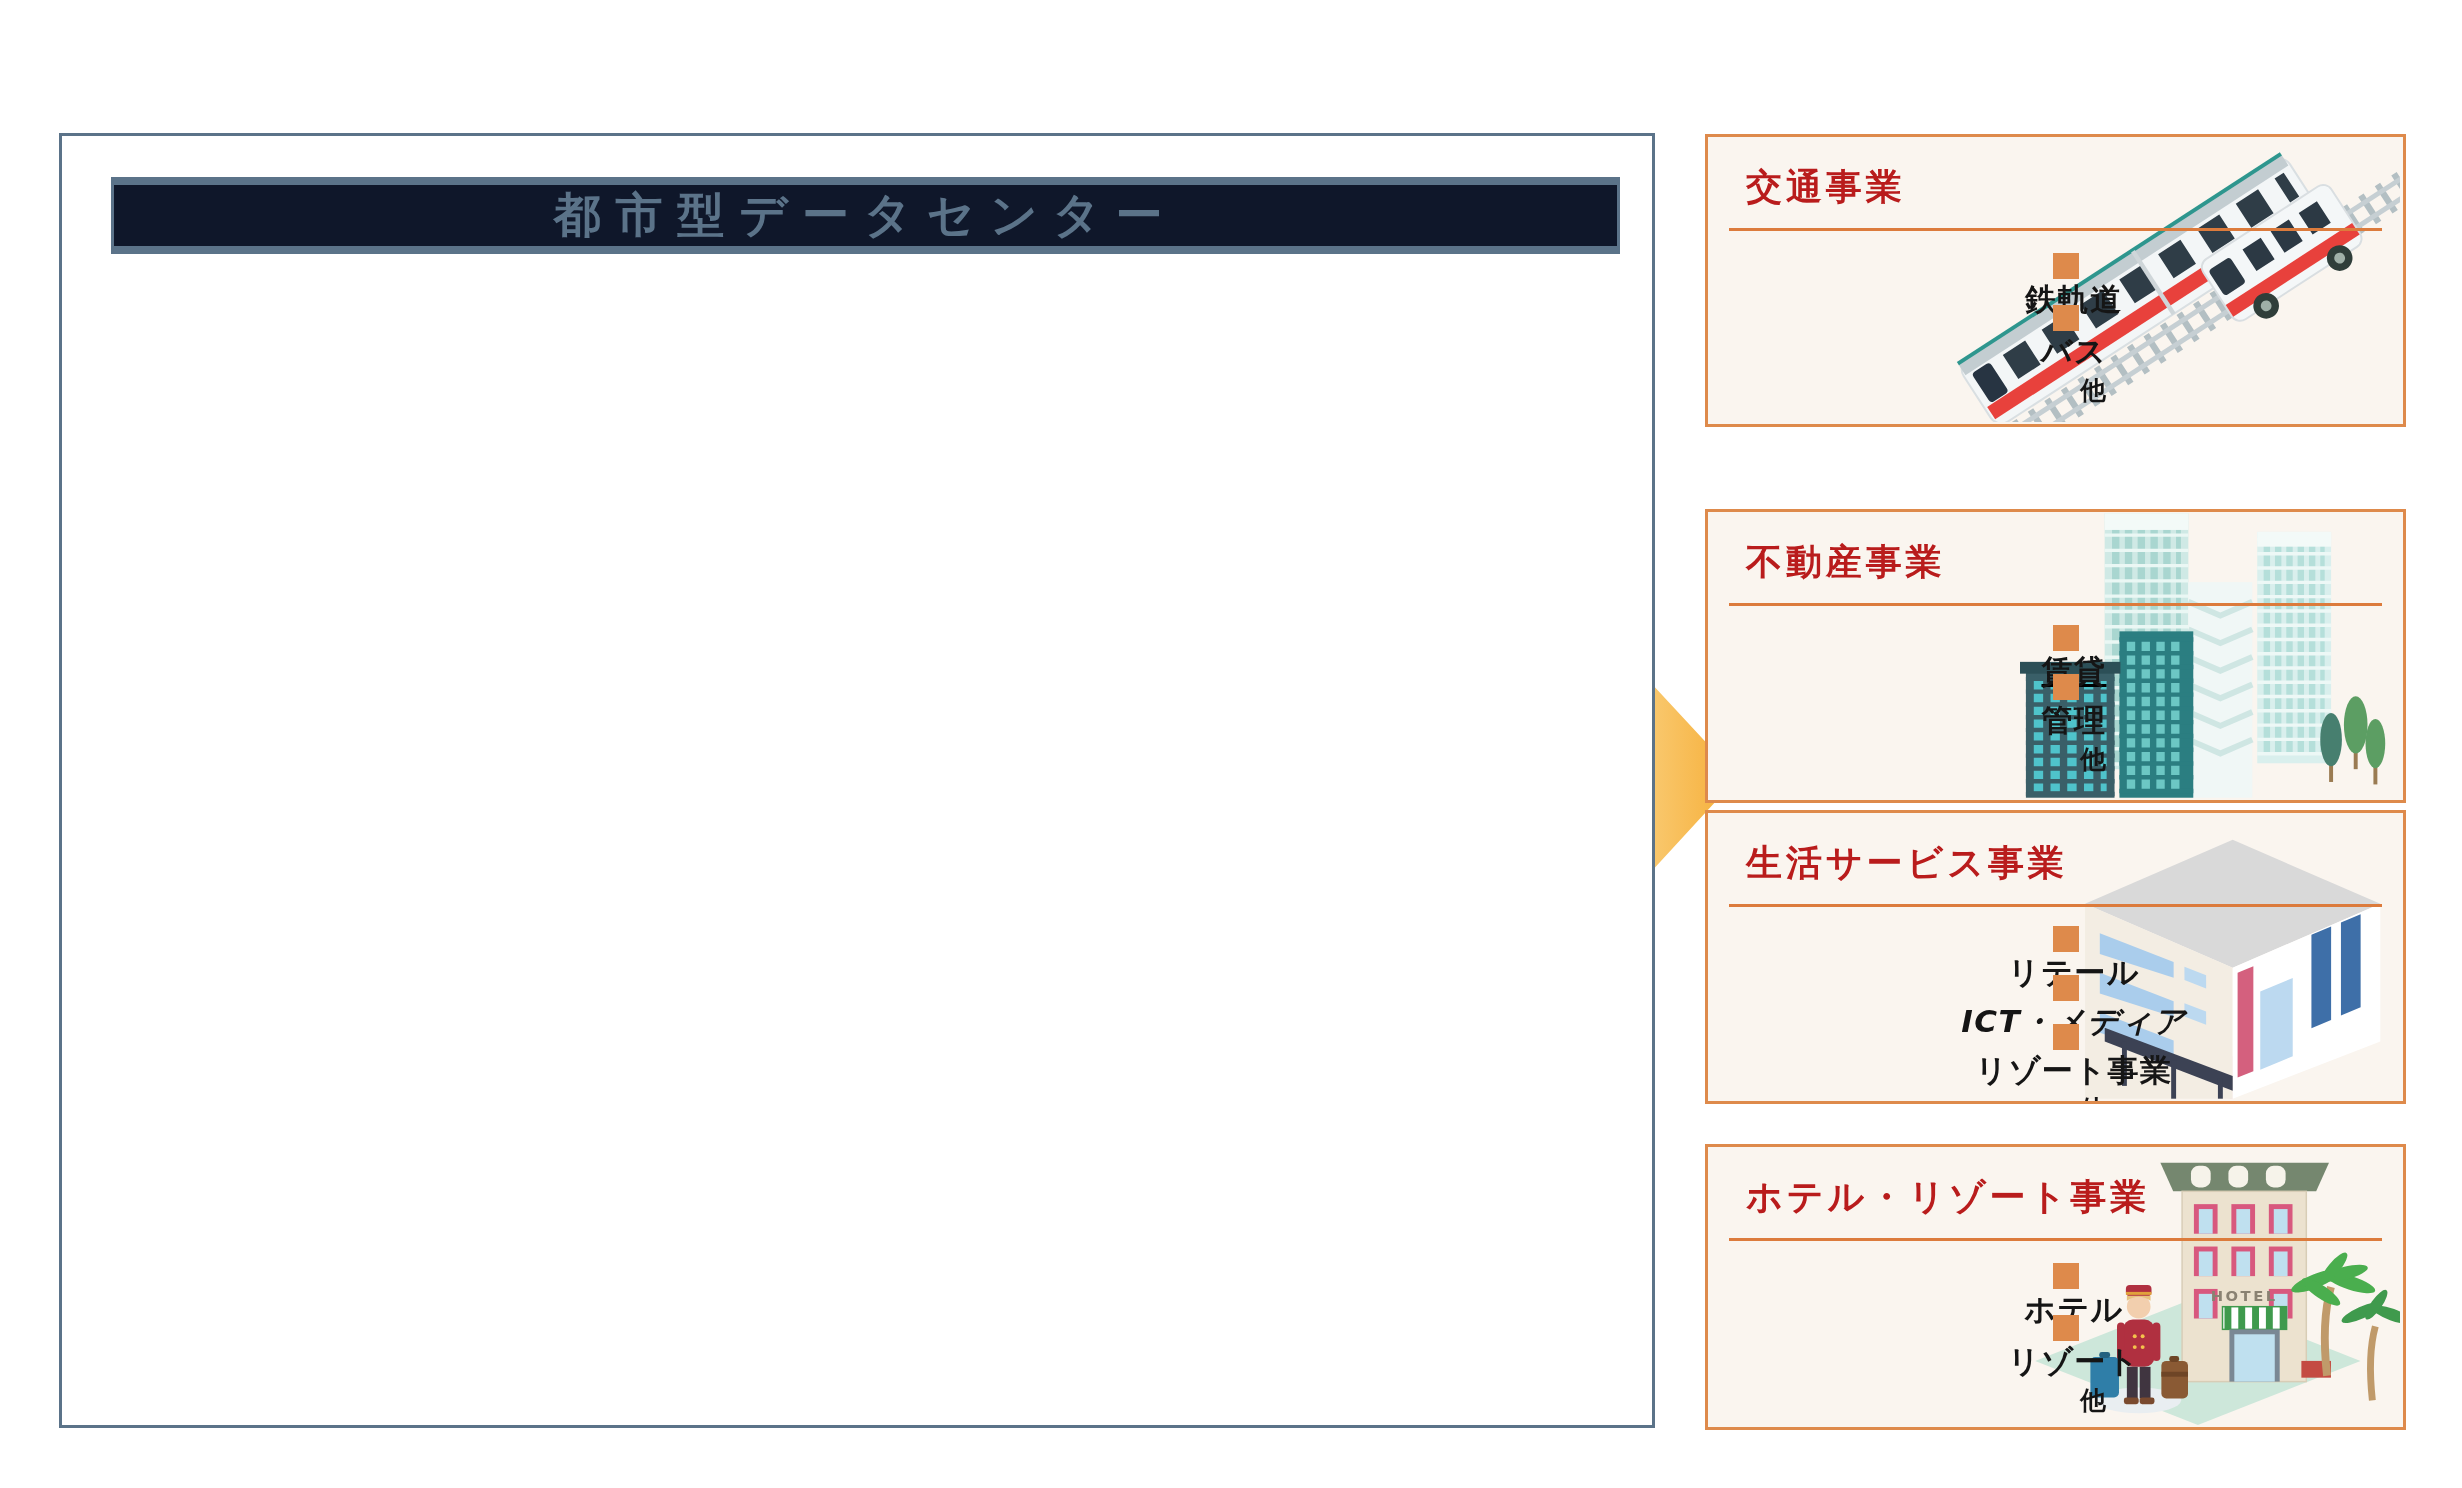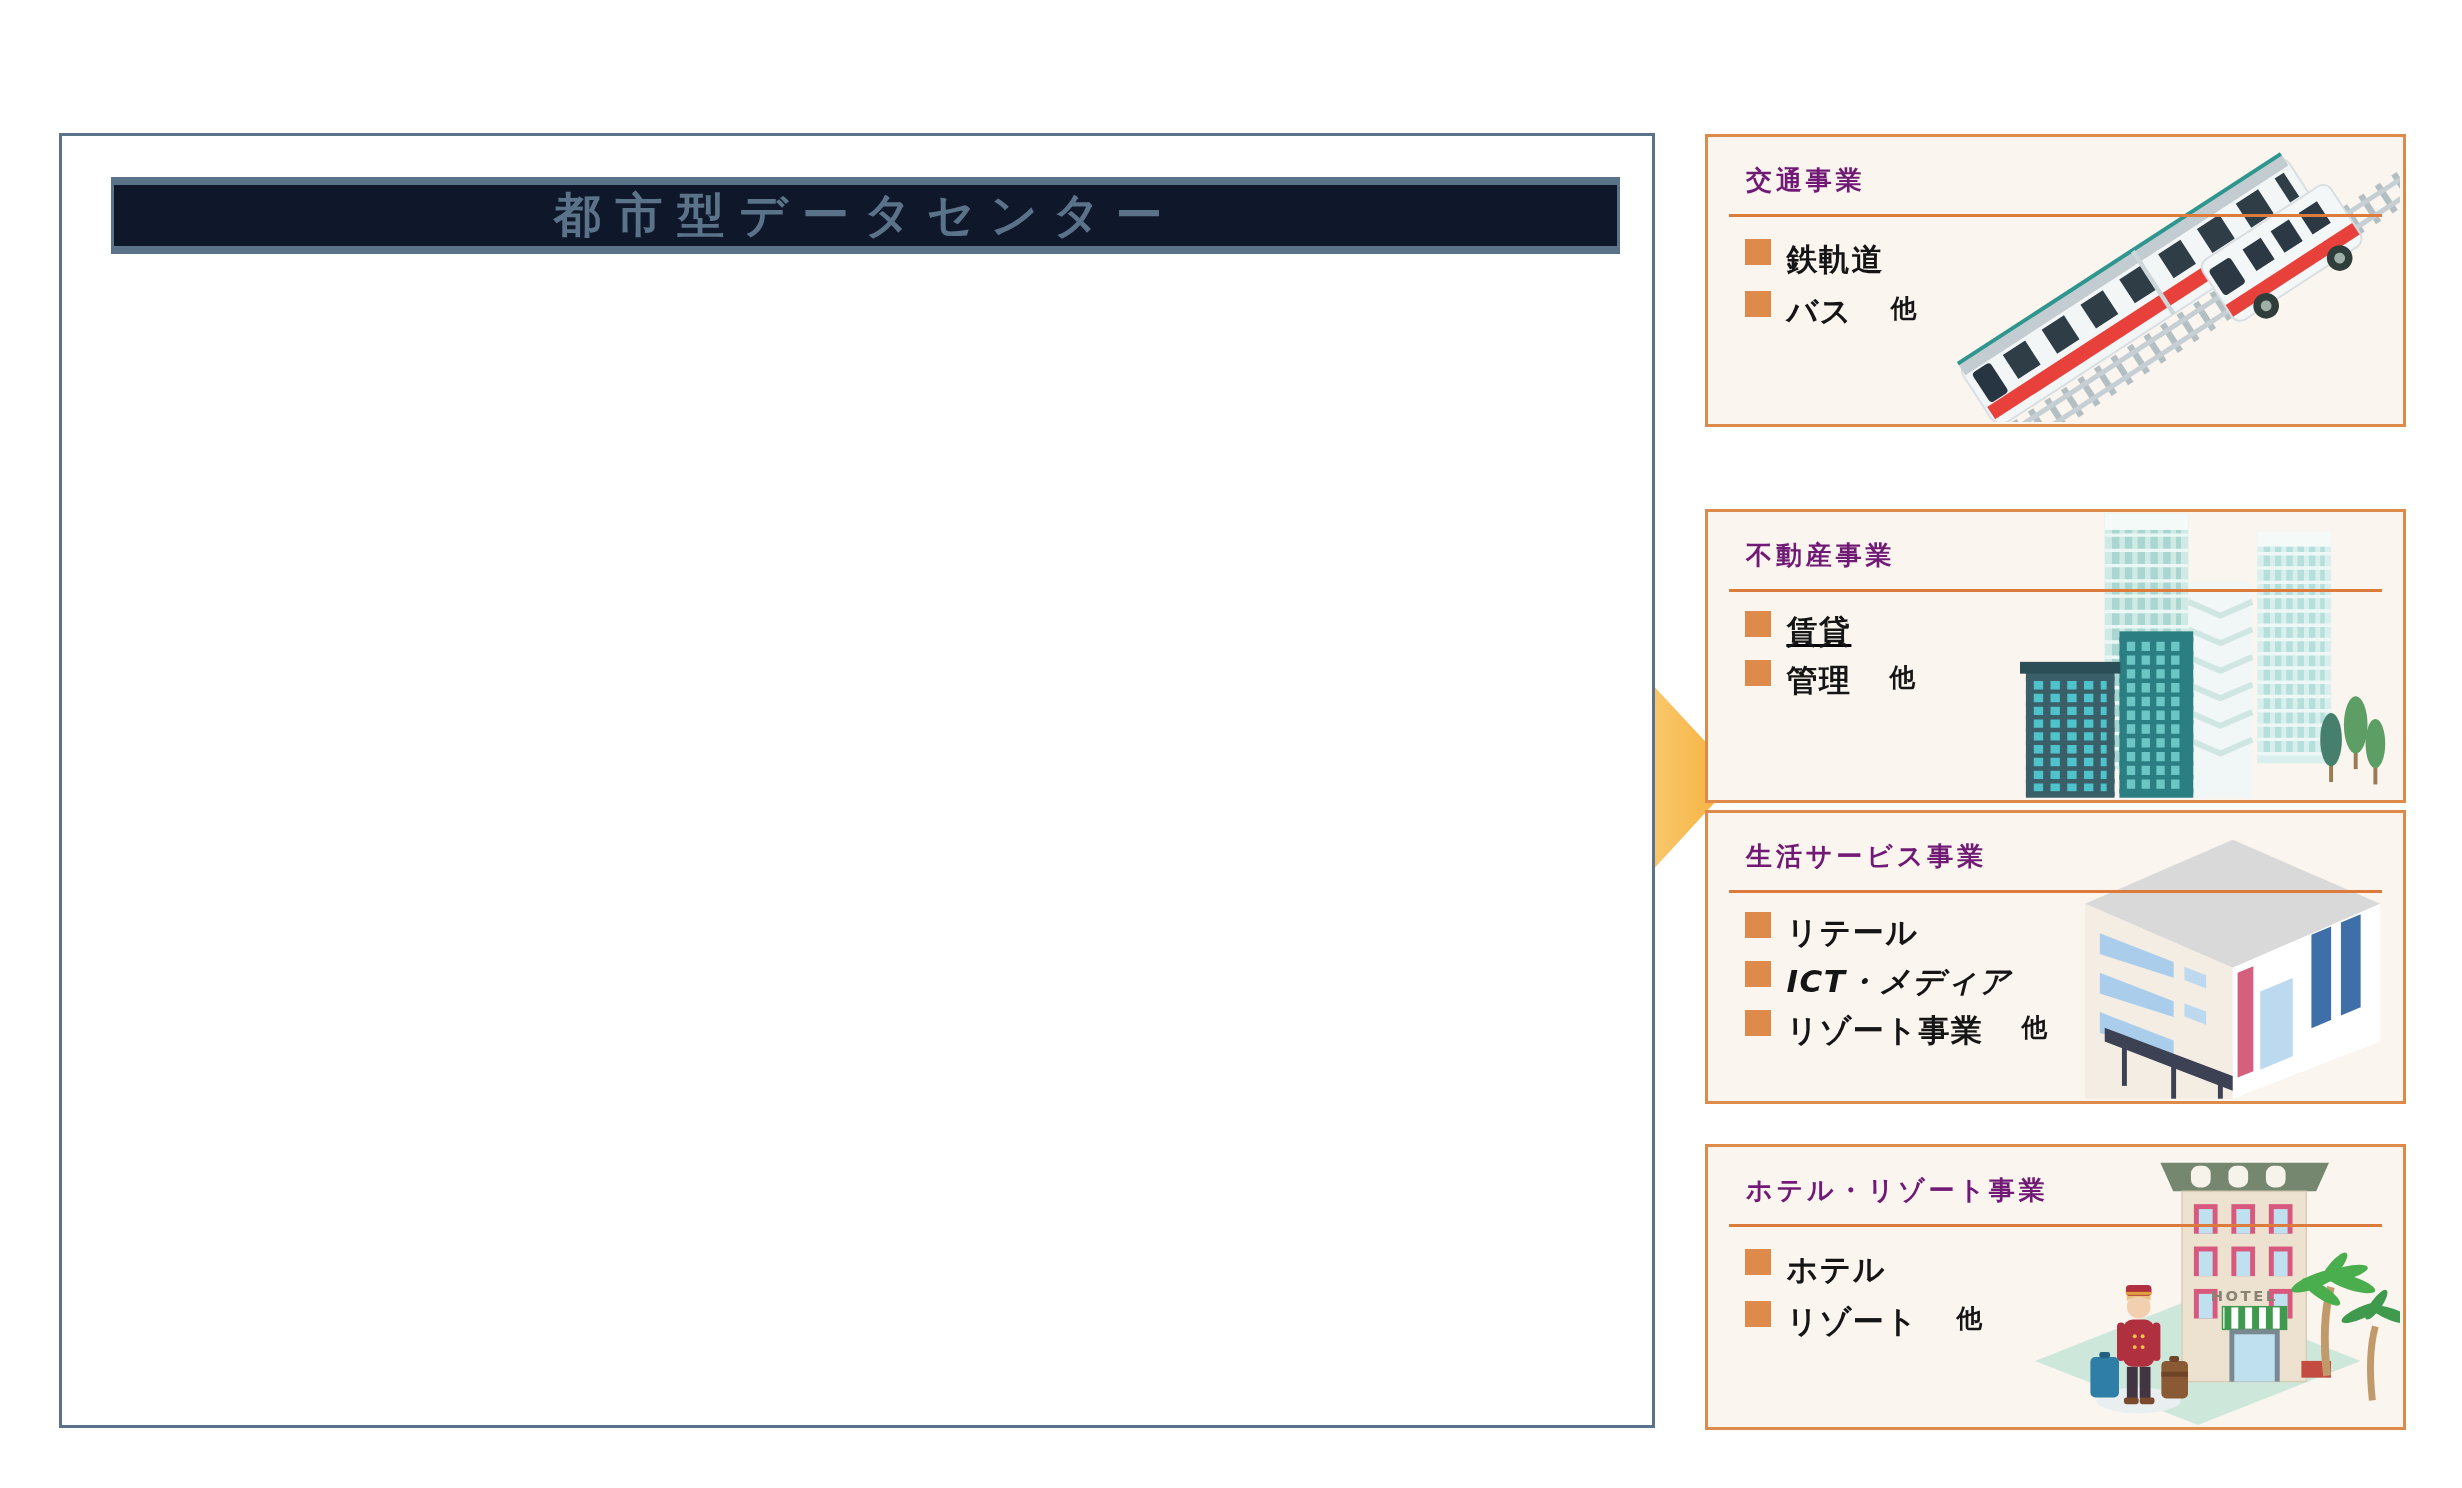--- a/index.html
+++ b/index.html
@@ -15,24 +15,24 @@
          box-sizing:border-box;background:#0f172a;
          border-left:3.4px solid #5b7389;border-right:3.4px solid #5b7389;
          border-top:8.9px solid #5b7389;border-bottom:8.9px solid #5b7389;
          display:flex;align-items:center;justify-content:center;}
   .title-box .t{font-size:47px;font-weight:bold;color:#5b7389;letter-spacing:14.8px;}
 
   
   .panel{position:absolute;left:1705px;width:701px;box-sizing:border-box;
          border:3.4px solid #de8a4b;background:#faf5ef;overflow:hidden;}
   .panel .p-title{position:relative;z-index:3;margin:25.6px 0 0 38px;
-         font-size:26px;font-weight:bold;color:#701a75;letter-spacing:3.9px;}
+         font-size:36px;font-weight:bold;color:#b91c1c;letter-spacing:3.9px;}
   .panel .p-divider{position:relative;z-index:3;margin:16.7px 20.7px 0 20.7px;height:2.5px;background:#dc7b3c;}
   .panel .p-items{position:relative;z-index:3;margin:22.7px 0 0 37px;}
-  .panel .p-item{display:flex;height:52px;}
+  .panel .p-item{display:flex;align-items:center;height:52px;flex-direction:column;}
   .panel .sq{width:25.6px;height:25.6px;background:#de8a4b;margin-right:15.8px;flex:0 0 auto;}
   .panel .p-label{font-size:31px;font-weight:600;color:#151515;letter-spacing:1.5px;white-space:nowrap;}
   .panel .p-other{font-size:25.6px;font-weight:600;color:#151515;margin-left:38px;}
   .panel .art{position:absolute;z-index:1;right:3px;bottom:2px;pointer-events:none;}
 </style>
 </head>
 <body>
 
 <div class="stage">
 

